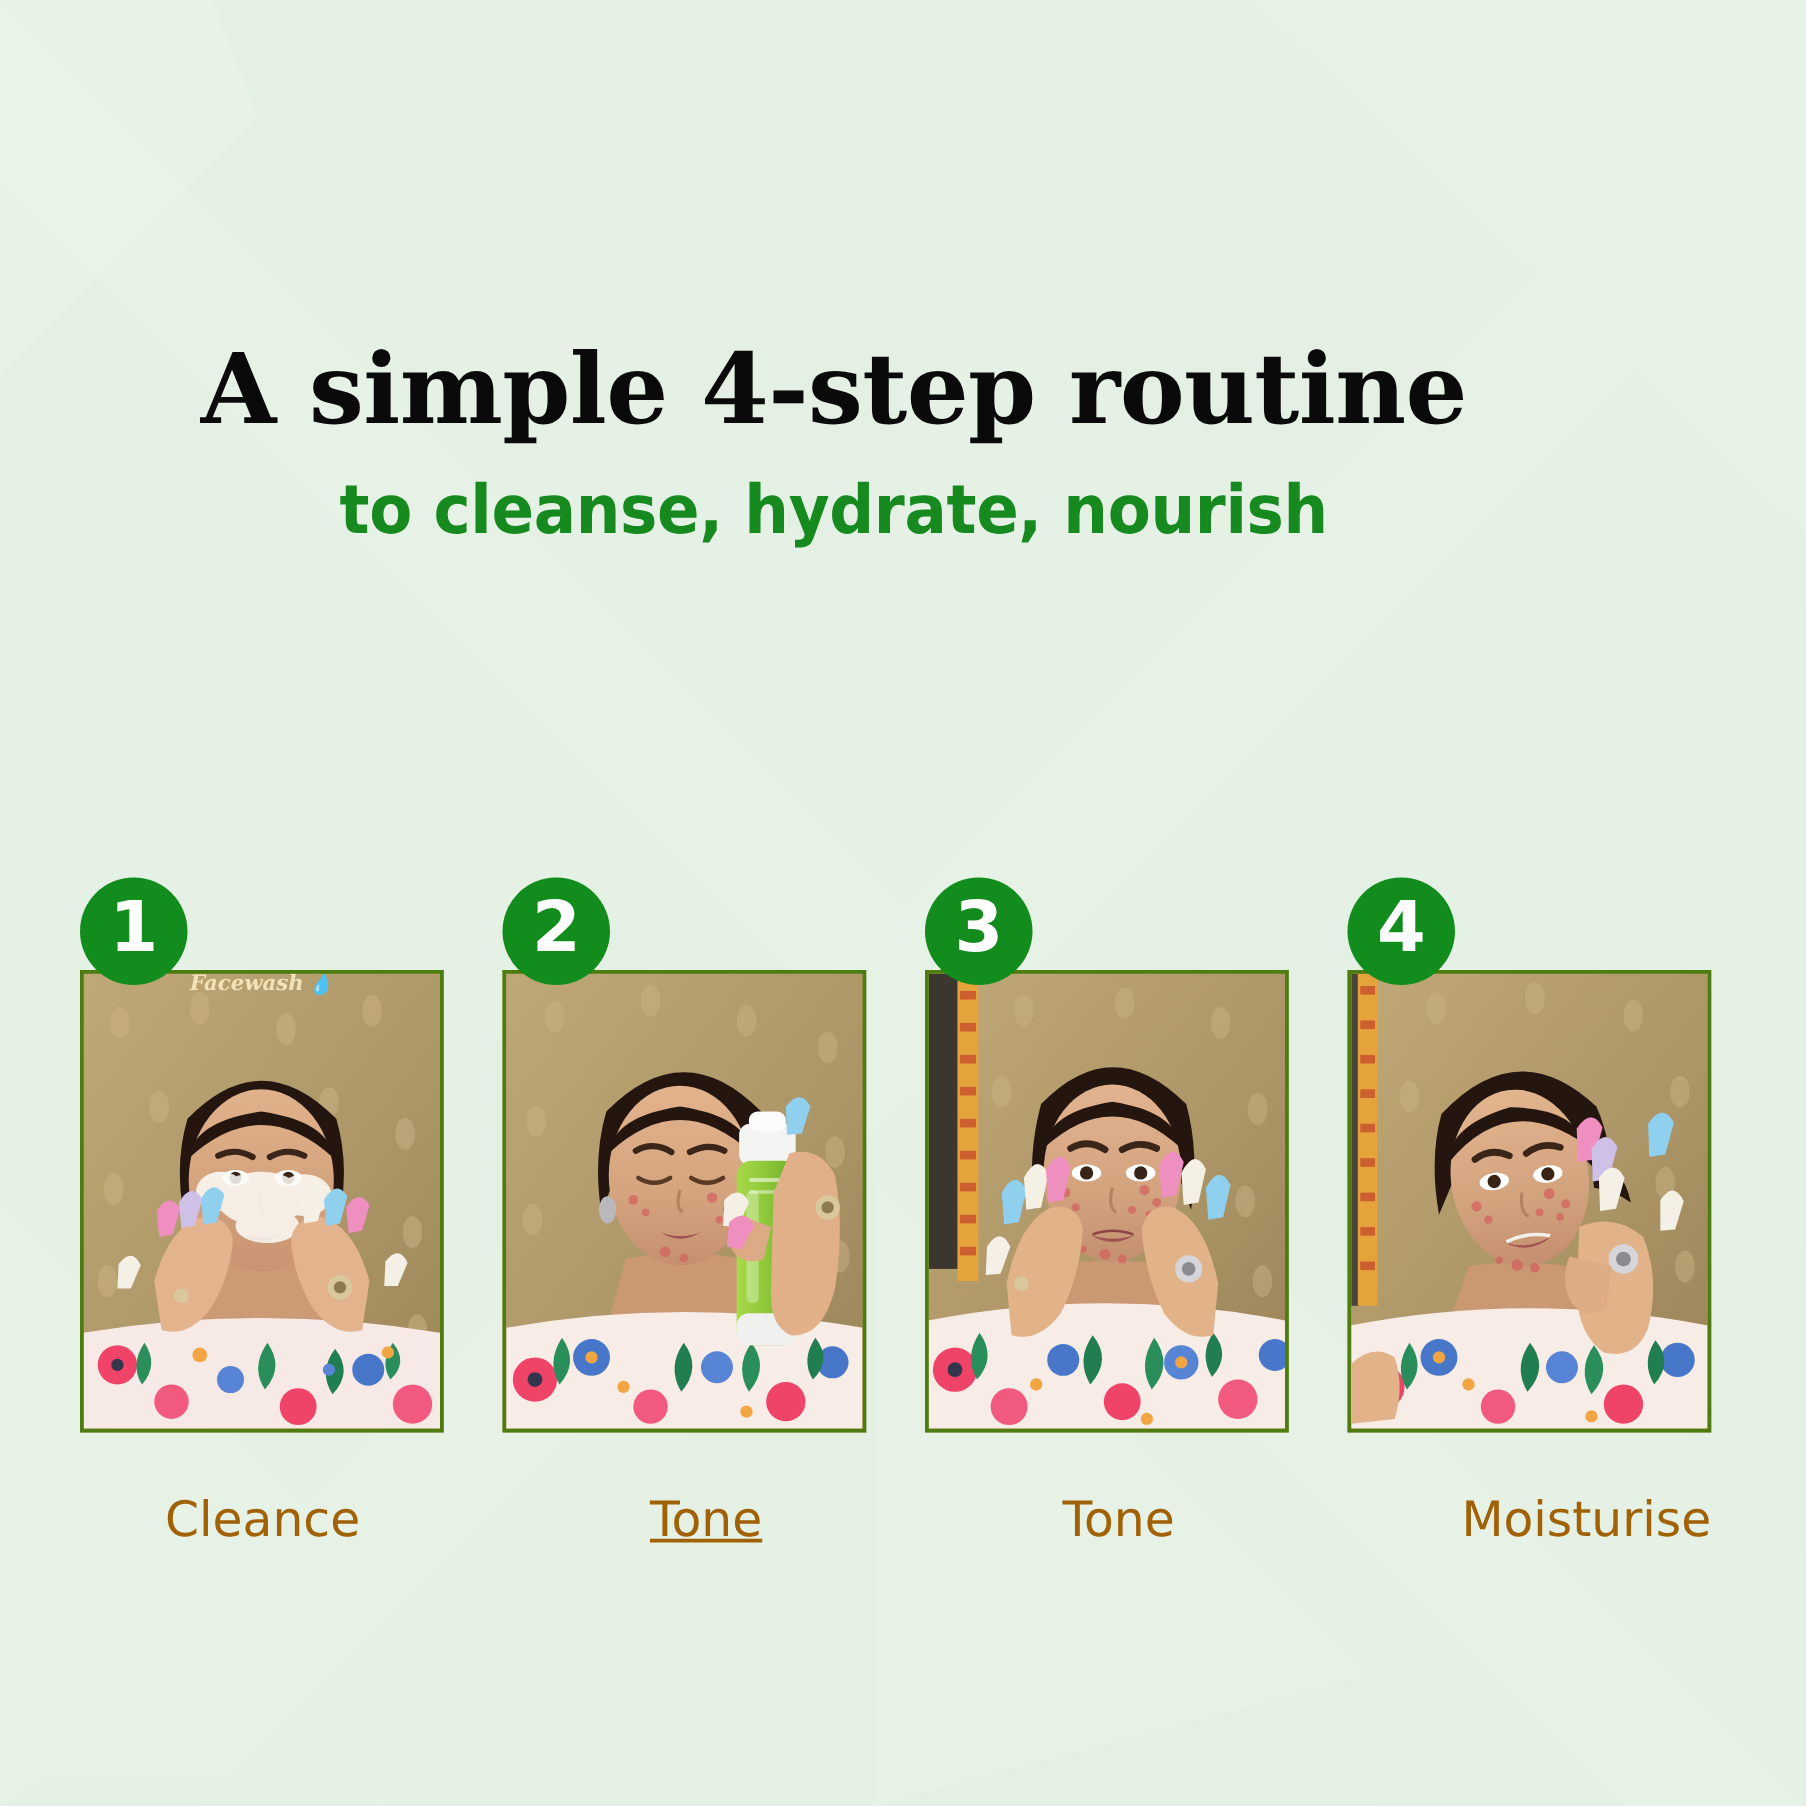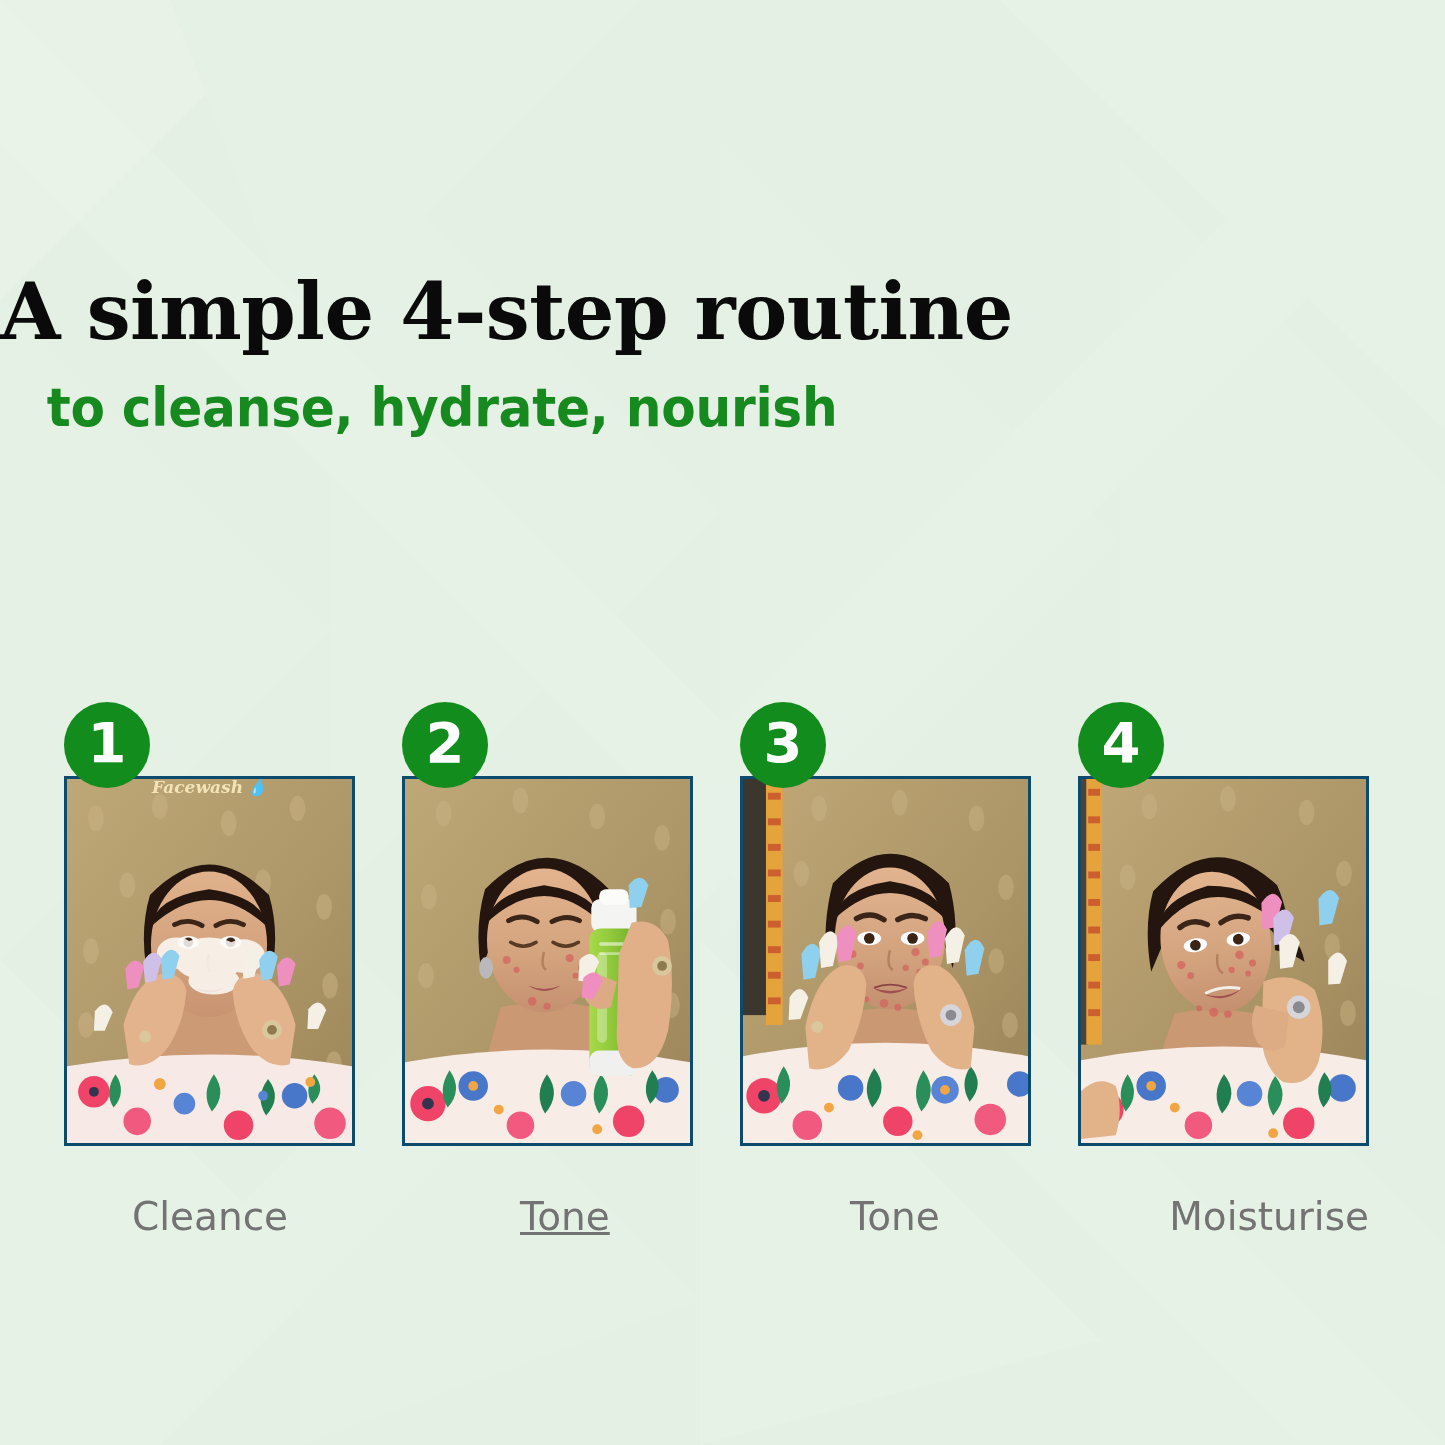--- a/index.html
+++ b/index.html
@@ -8,21 +8,21 @@
     font-family:"DejaVu Sans", sans-serif;
     background:#e3f0e3;
     position:relative;
     overflow:hidden;
   }
 
   
   #bg-pattern { position:absolute; inset:0; z-index:0; }
 
   
-  #header { position:absolute; top:0; left:0; width:1334px; z-index:3; }
+  #header { position:absolute; top:0; left:0; width:1334px; z-index:3; text-align:center; }
   #title {
     font-family:"DejaVu Serif", serif;
     font-weight:700;
     font-size:78px;
     color:#0a0a0a;
     letter-spacing:-0.5px;
     margin-top:272px;
     line-height:1.02;
   }
   #subtitle {
@@ -61,21 +61,21 @@
     font-weight:700;
     font-size:56px;
     line-height:1;
     transform:translateY(-2px);
   }
 
   .photo-frame {
     position:absolute;
     top:74px; left:0;
     width:291px; height:370px;
-    border:3px solid #0c4a6e;
+    border:3px solid #4d7c0f;
     background:#b8a071;
     overflow:hidden;
     z-index:1;
   }
   .photo-frame svg { display:block; width:100%; height:100%; }
 
   .overlay-caption {
     position:absolute;
     top:-2px; left:50%;
     transform:translateX(-50%);
@@ -91,21 +91,21 @@
   .droplet { font-size:16px; }
 
   .caption {
     position:absolute;
     top:492px; left:0;
     width:291px;
     text-align:center;
     font-family:"DejaVu Sans", sans-serif;
     font-weight:400;
     font-size:39px;
-    color:#737373;
+    color:#a16207;
     white-space:nowrap;
   }
   .step-1 .caption { text-align:left;  padding-left:68px; }
   .step-2 .caption { text-align:left;  padding-left:118px;text-decoration:underline; }
   .step-3 .caption { text-align:left;  padding-left:110px; }
   .step-4 .caption { text-align:right;  padding-left:52px; }
 </style>
 </head>
 <body>
 

